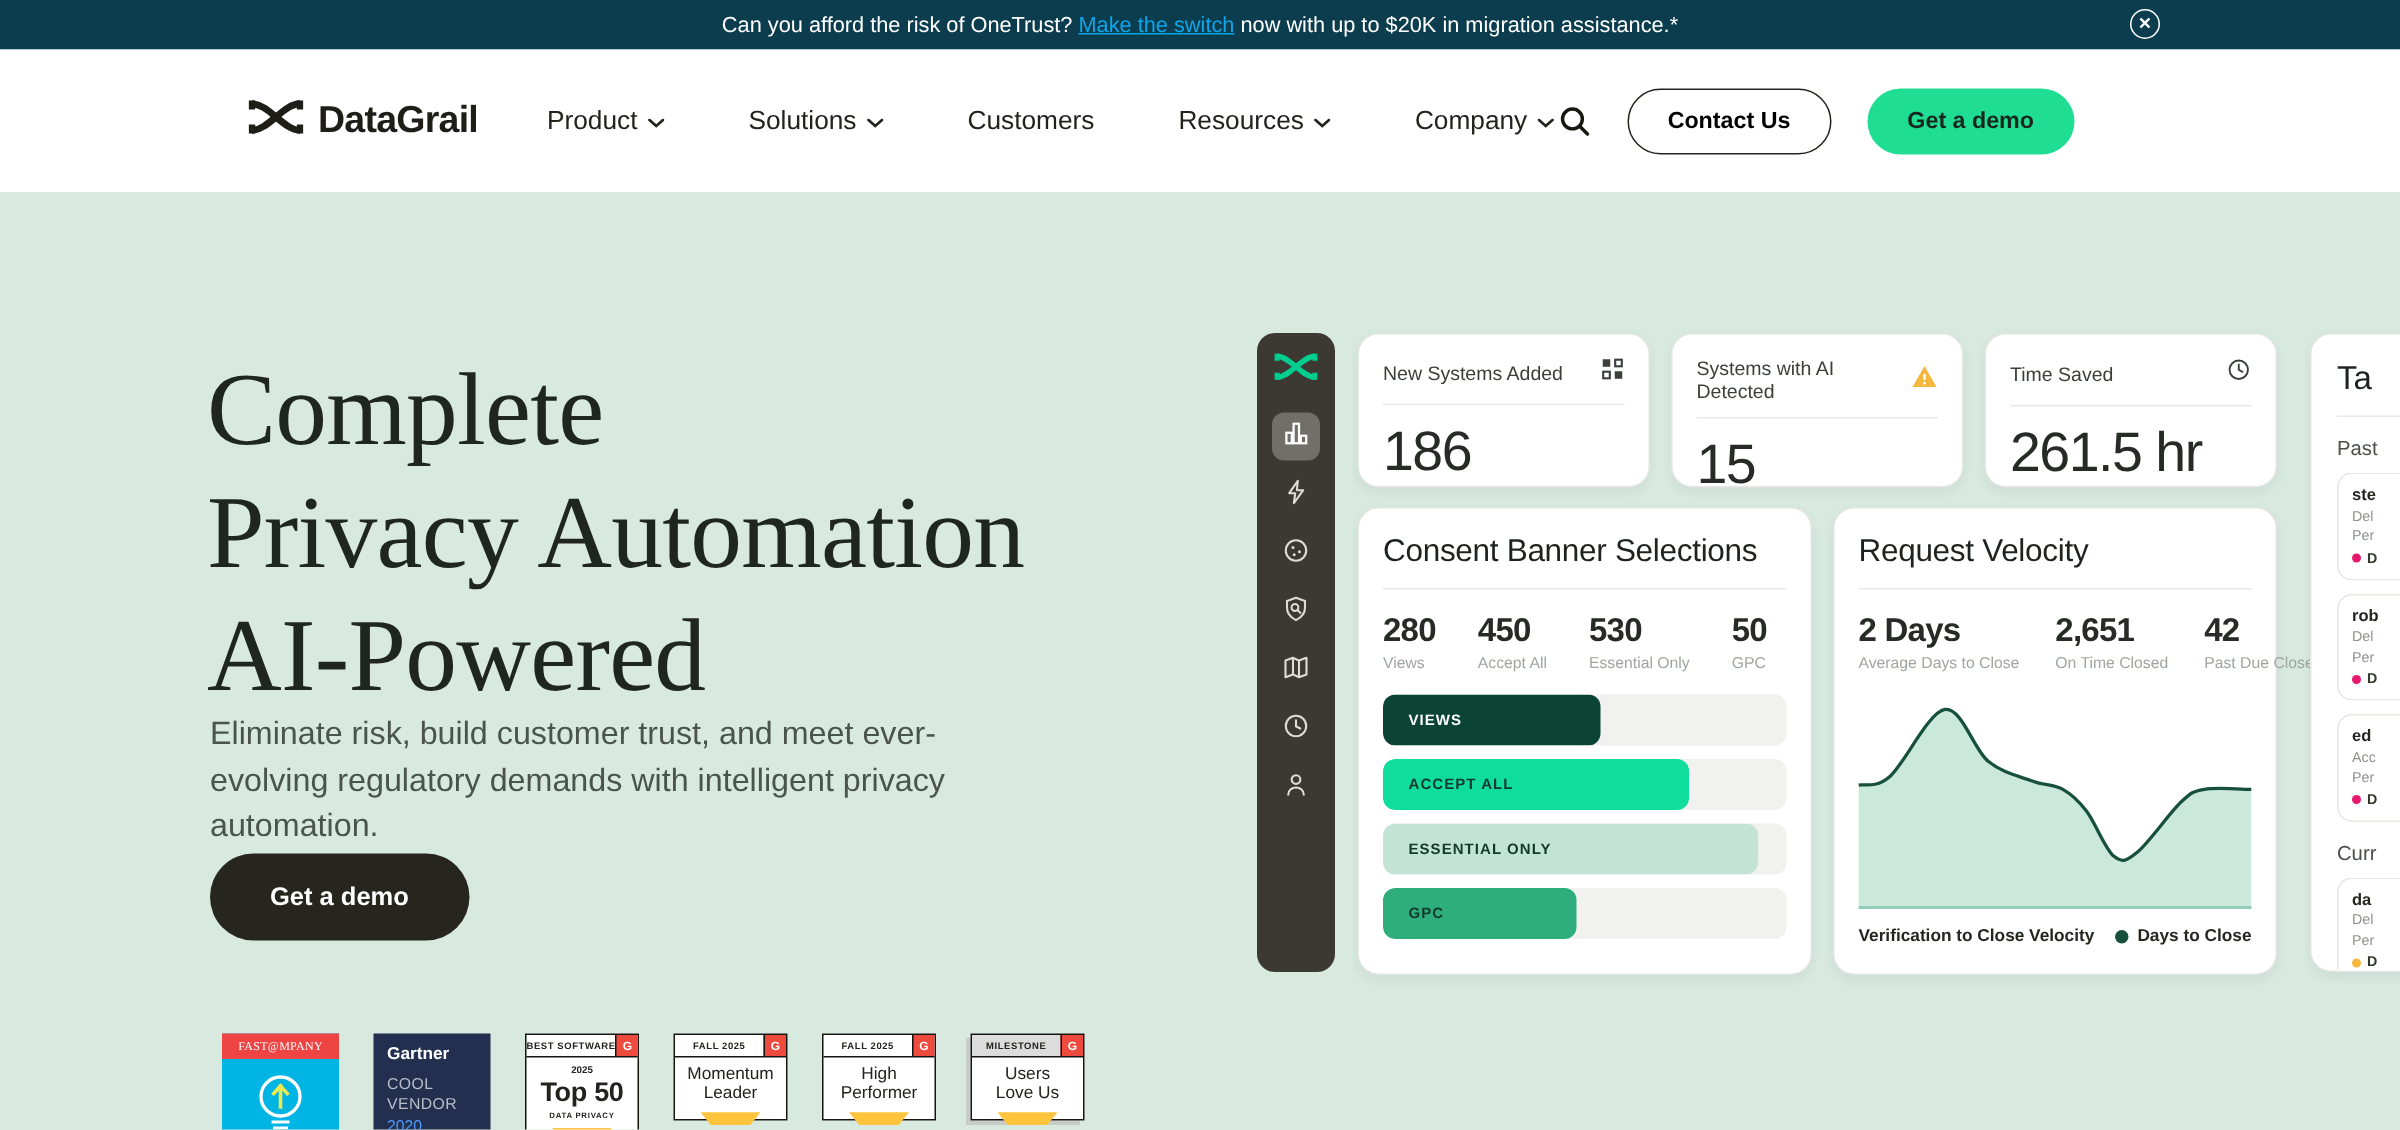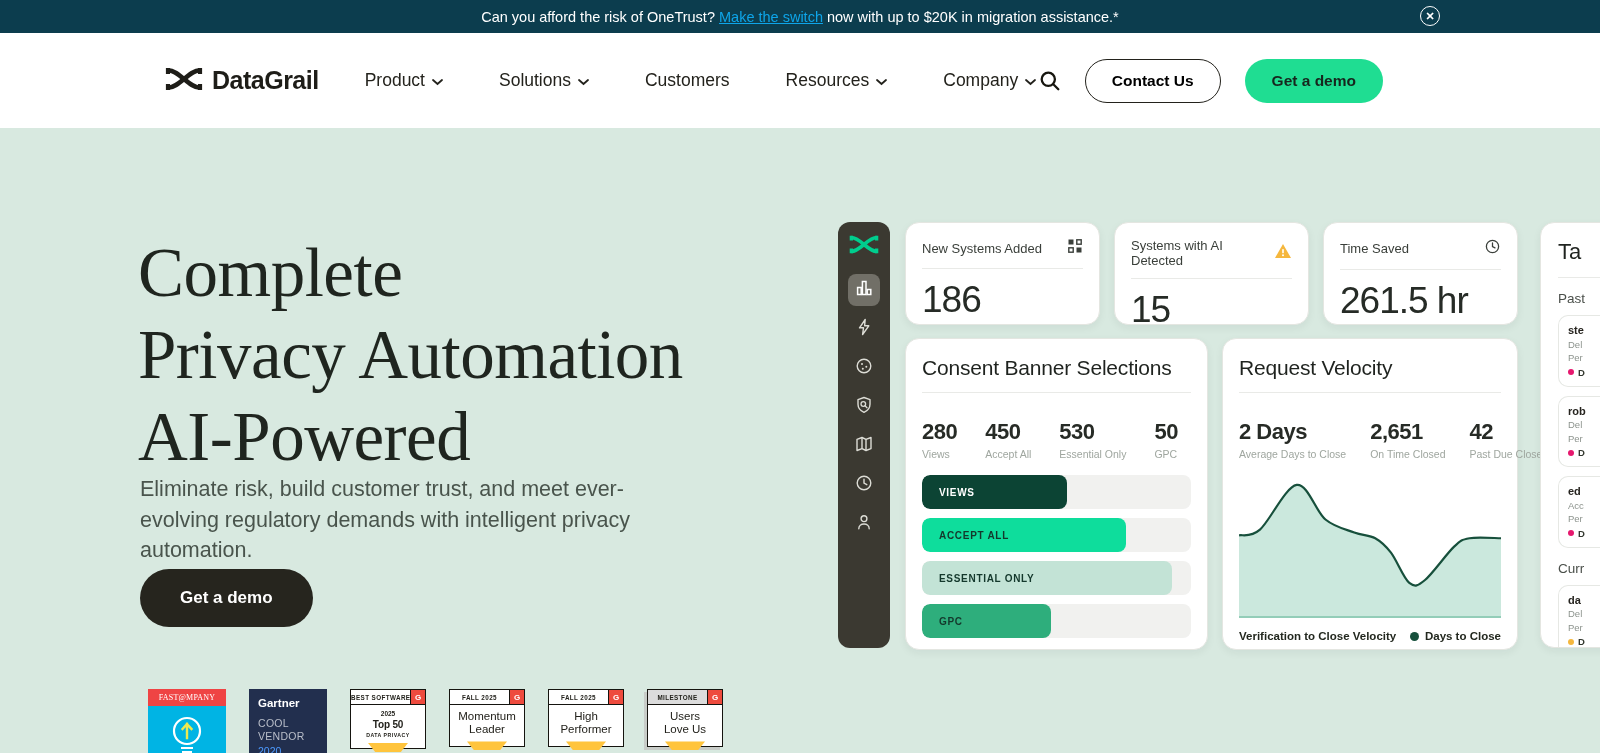--- a/index.html
+++ b/index.html
@@ -87,21 +87,21 @@
   .g2-head-label {
     flex:1; display:flex; align-items:center; justify-content:center;
     font-size:6.3px; font-weight:bold; letter-spacing:0.4px; white-space:nowrap;
   }
   .g2-flag {
     width:15px; background:#EE4B3E; color:#fff; display:flex; align-items:center; justify-content:center;
     font-size:8px; font-weight:bold; border-left:1.8px solid #15140F;
   }
   .g2-body { padding:5px 3px 10px; text-align:center; }
   .g2-year { font-size:6.5px; font-weight:bold; margin-bottom:2px; }
-  .g2-main { font-size:10px; font-weight:bold; line-height:1.1; letter-spacing:-0.2px; }
+  .g2-main { font-size:18px; font-weight:bold; line-height:1.1; letter-spacing:-0.2px; }
   .g2-main-sm { font-size:11.5px; font-weight:normal; line-height:1.15; }
   .g2-sub { font-size:5.2px; font-weight:bold; letter-spacing:0.5px; margin-top:2px; }
   .g2-ribbon {
     position:absolute; bottom:-4px; left:50%; transform:translateX(-50%);
     width:40px; height:9px; background:#FFC43D;
     clip-path:polygon(0 0,100% 0,82% 100%,18% 100%);
   }
   .g2-milestone .g2-head-label { background:#DCDCDC; font-size:6.3px; }
   .g2-milestone { box-shadow:-3px 3px 0 #C8CCC8; }
 
@@ -129,21 +129,21 @@
   }
   .stat-head { display:flex; align-items:center; justify-content:space-between; }
   .stat-title { font-size:13px; color:#3A3F3A; }
   .stat-divider { height:1px; background:#E9EAE7; margin-top:10px; }
   .stat-value { font-size:37px; font-weight:500; letter-spacing:-1px; color:#262B26; margin-top:10px; }
 
   
   .consent-card { left:905px; top:210px; width:303px; height:312px; padding:17px 16px; }
   .card-title { font-size:21px; font-weight:500; color:#1F231F; letter-spacing:-0.2px; }
   .consent-card .divider, .velocity-card .divider { margin-top:12px; }
-  .metric-row { display:flex; margin-top:26px; }
+  .metric-row { display:flex; margin-top:14px; }
   .metric { margin-right:28px; }
   .metric-value { font-size:22px; font-weight:600; letter-spacing:-0.5px; color:#272B26; }
   .metric-label { font-size:10.5px; color:#9FA69F; margin-top:3px; white-space:nowrap; }
   .bars { margin-top:15px; }
   .bar-track { background:#F1F1EF; border-radius:8px; height:34px; margin-bottom:9px; overflow:hidden; }
   .bar-fill { height:34px; border-radius:8px; display:flex; align-items:center; padding-left:17px;
     font-size:10px; font-weight:bold; letter-spacing:0.7px; white-space:nowrap; }
 
   
   .velocity-card { left:1222px; top:210px; width:296px; height:312px; padding:17px 16px; }

